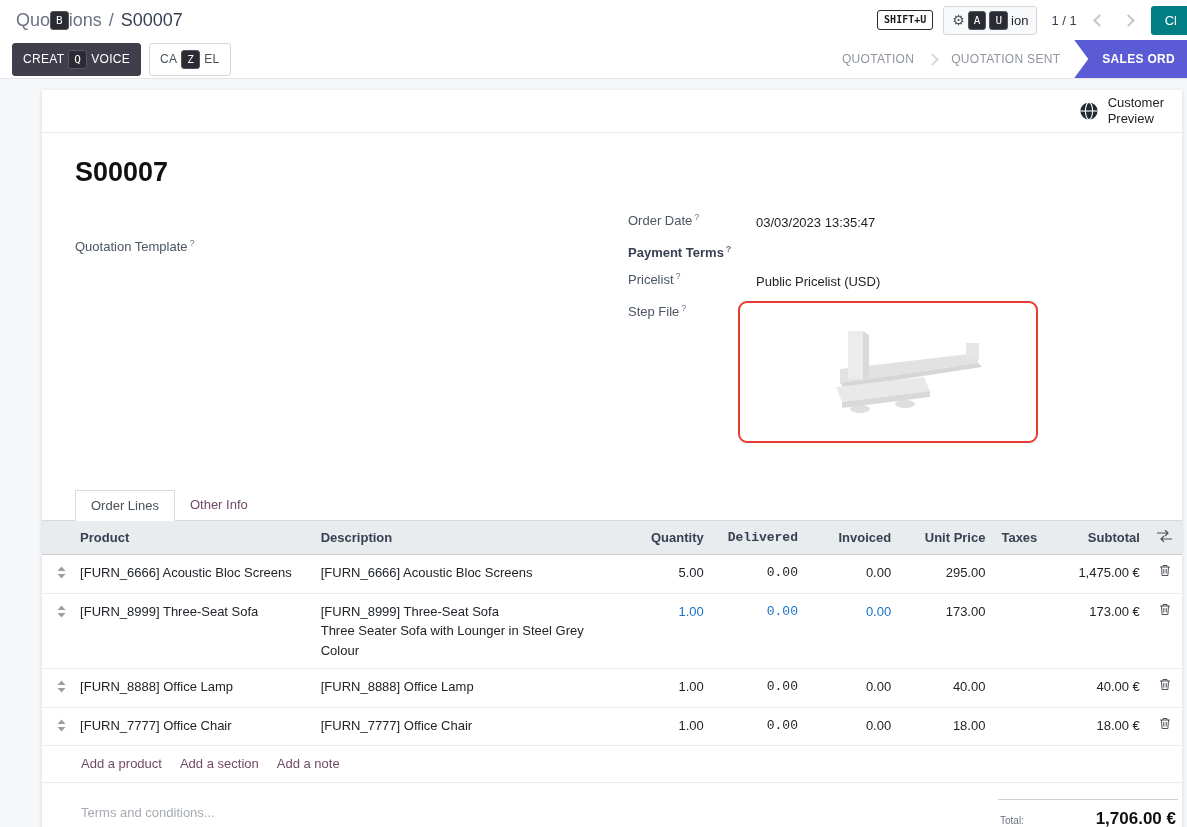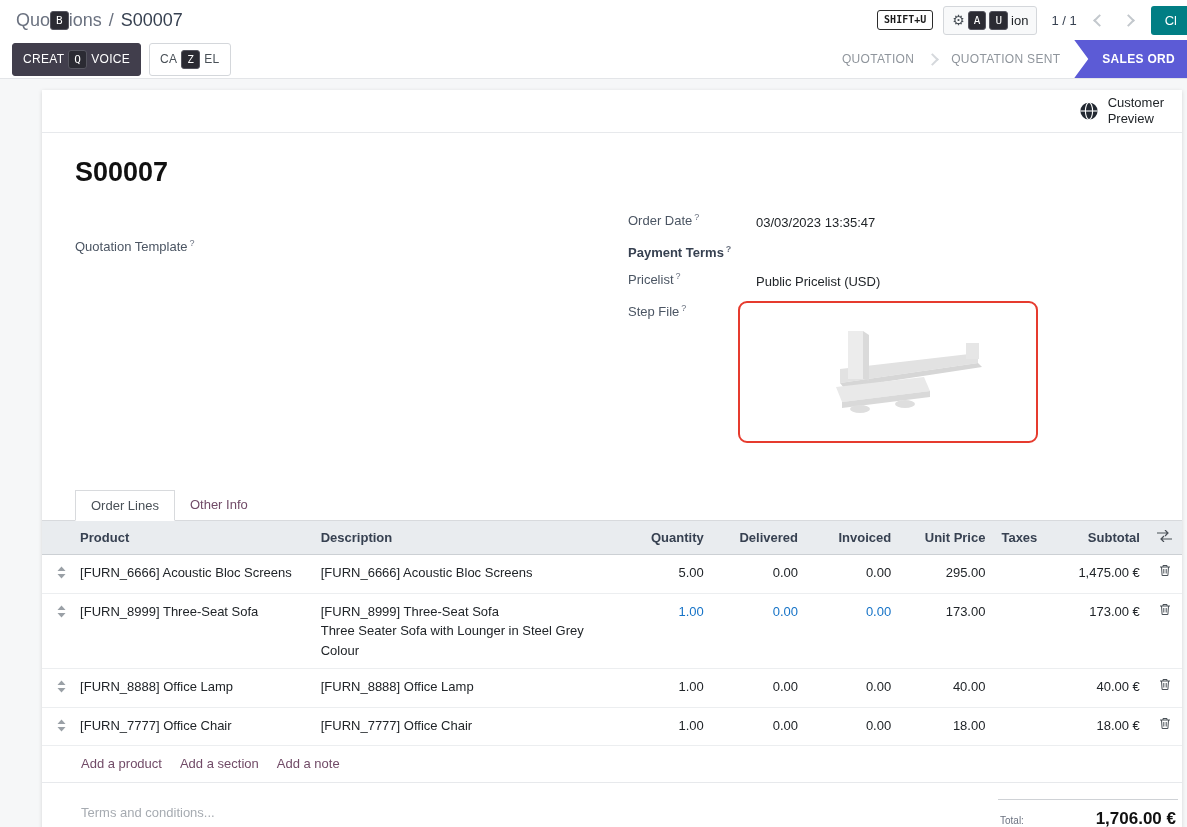--- a/index.html
+++ b/index.html
@@ -78,21 +78,21 @@
 
   
   table.lines { width:100%; border-collapse:collapse; font-size:13px; table-layout:fixed; }
   .lines th { background:#e9ecef; border-bottom:1px solid #ccd0d4; font-weight:bold; color:#374151;
               padding:9px 8px; text-align:left; }
   .lines td { padding:8px; border-bottom:1px solid #eceef0; vertical-align:top; line-height:1.5; }
   .c-handle { width:38px; }
   .c-product { width:232px; padding-left:0 !important; }
   .c-desc { width:312px; }
   .c-qty { width:86px; text-align:right !important; }
-  .c-del { width:94px; text-align:right !important; }
+  .c-del { width:94px; text-align:right !important;font-family:Liberation Mono, monospace; }
   .c-inv { width:93px; text-align:right !important; }
   .c-price { width:94px; text-align:right !important; }
   .c-tax { width:46px; }
   .c-sub { width:108px; text-align:right !important; }
   .c-trash { width:34px; text-align:center !important; }
   td.c-handle { text-align:center; padding-top:10px; cursor:grab; }
   .hl { color:#1673c7; }
   th.c-trash { padding:9px 4px; }
   .trash-btn, .handle-ico { background:none; border:none; cursor:pointer; }
 

